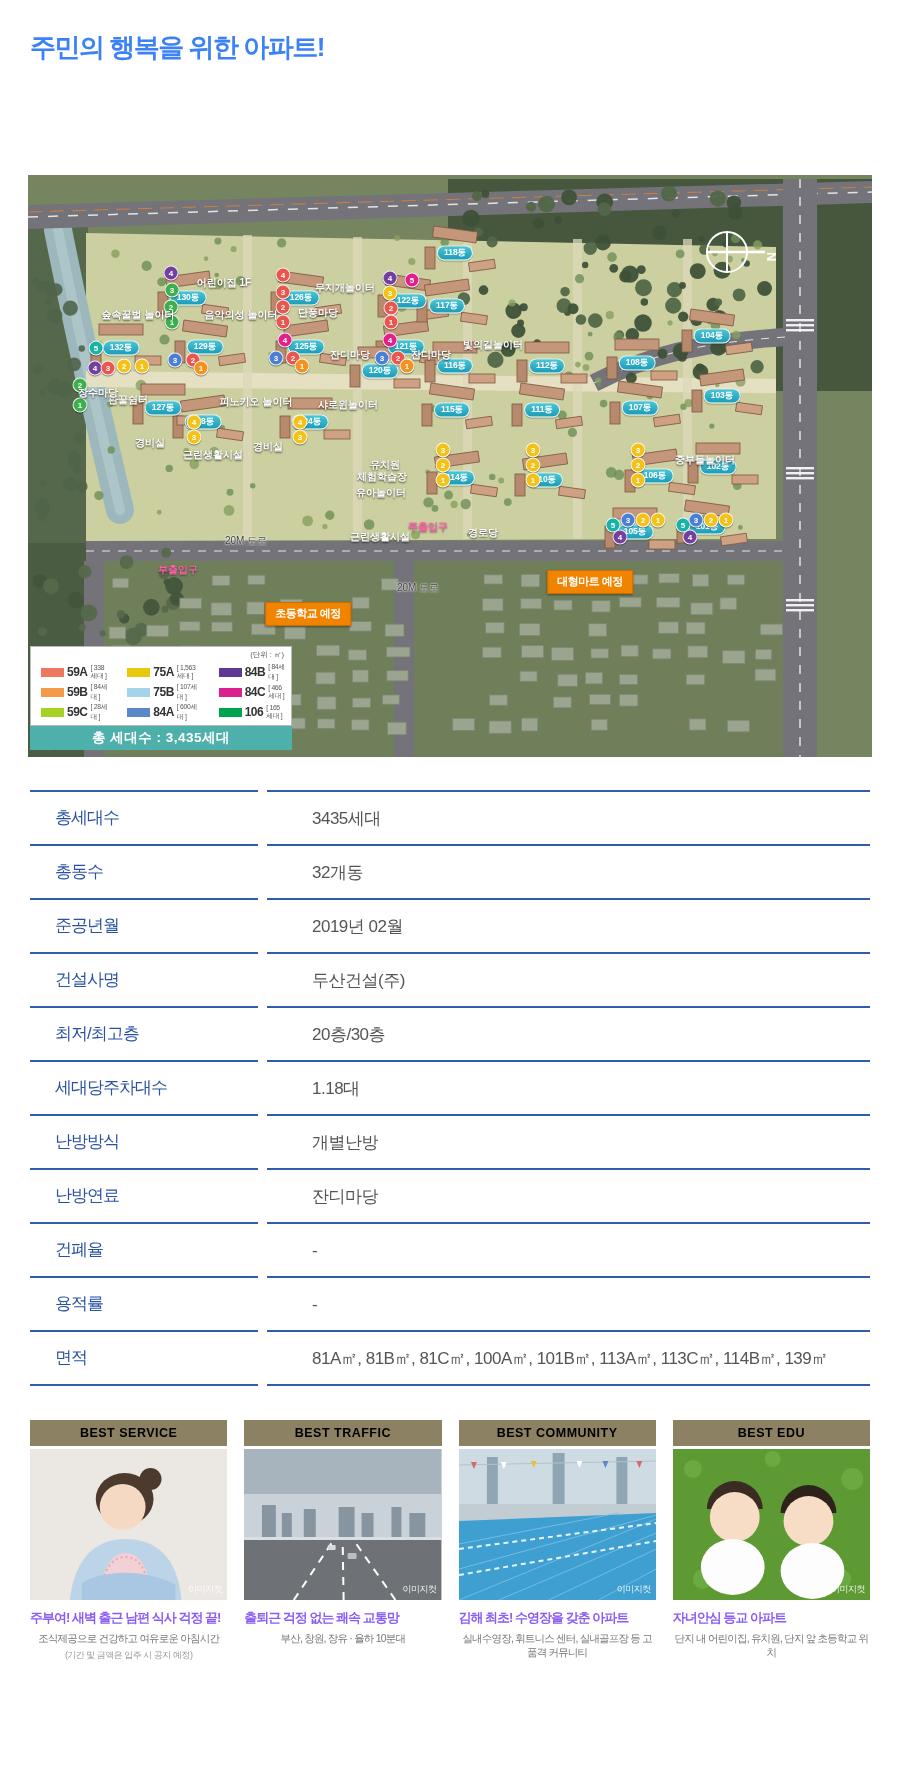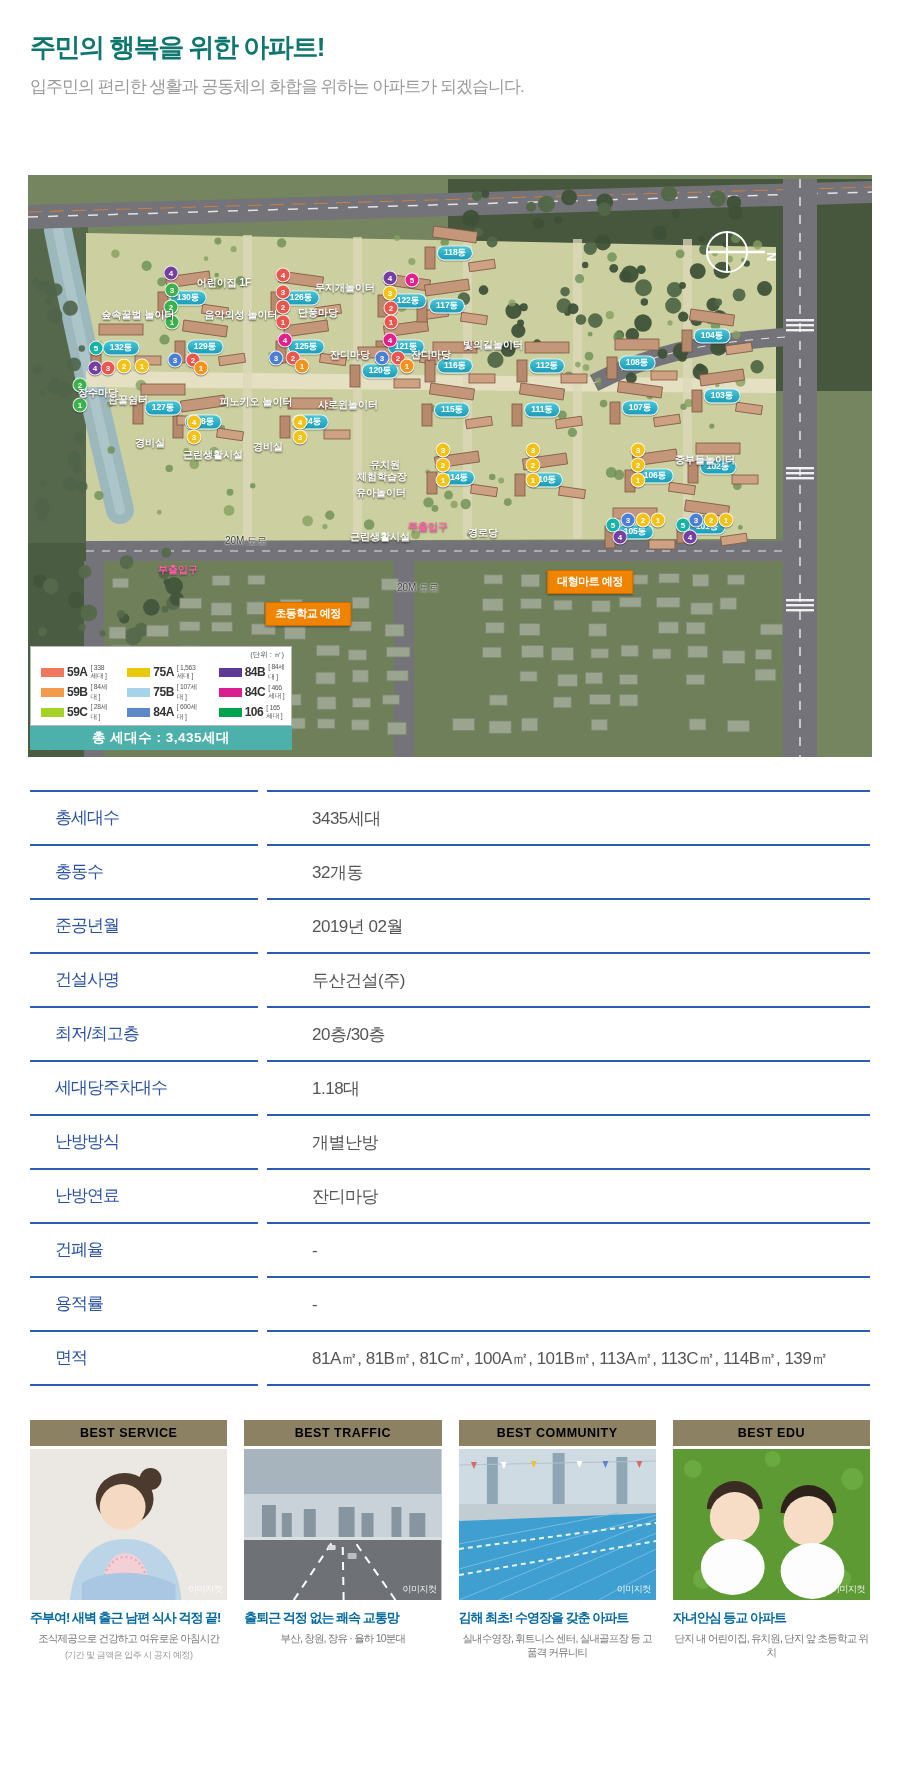--- a/index.html
+++ b/index.html
@@ -1,20 +1,20 @@
 <!DOCTYPE html>
 <html><head>
 <meta charset="utf-8">
 <style>
   html,body{margin:0;padding:0;background:#fff;}
   body{width:900px;height:1784px;position:relative;font-family:"Liberation Sans",sans-serif;overflow:hidden;}
 
   
   .page-header{position:absolute;left:30px;top:30px;width:840px;}
-  .page-title{font-size:26px;font-weight:bold;color:#0f766e;letter-spacing:-1.5px;margin:0;}
+  .page-title{font-size:26px;font-weight:bold;color:#3b82f6;letter-spacing:-1.5px;margin:0;}
   .page-subtitle{margin:10px 0 0 0;font-size:17px;color:#9a9a9a;letter-spacing:-1px;}
 
   
   .map-wrap{position:absolute;left:28px;top:175px;width:844px;height:582px;background:#75855f;overflow:hidden;}
   .map-wrap svg.base{position:absolute;left:0;top:0;width:844px;height:582px;display:block;}
   .overlay{position:absolute;left:0;top:0;width:844px;height:582px;}
   .pill{position:absolute;transform:translate(-50%,-50%);background:linear-gradient(#4cc6d6,#1b9cb8);color:#fff;
         font-size:8.5px;font-weight:bold;padding:1px 6px 2px;border-radius:8px;border:1px solid rgba(255,255,255,.85);
         white-space:nowrap;line-height:1.2;box-shadow:0 1px 1px rgba(0,0,0,.3);}
   .maplabel{position:absolute;transform:translate(-50%,-50%);color:#fff;font-size:10px;font-weight:bold;
@@ -49,30 +49,29 @@
   .trow.end .tlabel,.trow.end .tvalue{padding:0;height:0;}
 
   
   .cards{position:absolute;left:30px;top:1420px;width:840px;display:flex;gap:17px;}
   .card{flex:1;min-width:0;}
   .card-header{height:26px;background:#8d8164;color:#000000;font-weight:bold;font-size:12.5px;letter-spacing:0.5px;
         display:flex;align-items:center;justify-content:center;}
   .card-img{position:relative;height:151px;margin-top:3px;overflow:hidden;background:#ddd;}
   .card-img svg{display:block;width:100%;height:100%;}
   .watermark{position:absolute;right:5px;bottom:4px;color:rgba(255,255,255,.9);font-size:9px;letter-spacing:-0.5px;}
-  .card-title{margin-top:9px;font-size:13px;font-weight:bold;color:#0369a1;letter-spacing:-1px;white-space:nowrap;}
+  .card-title{margin-top:9px;font-size:13px;font-weight:bold;color:#8b5cf6;letter-spacing:-1px;white-space:nowrap;}
   .card-desc{margin-top:5px;font-size:10.5px;color:#777;text-align:center;letter-spacing:-0.8px;}
   .card-note{margin-top:3px;font-size:9px;color:#999;text-align:center;letter-spacing:-0.5px;}
 </style>
 </head>
 <body>
 
 <div class="page-header">
   <h1 class="page-title">주민의 행복을 위한 아파트!</h1>
-  <p class="page-subtitle">입주민의 편리한 생활과 공동체의 화합을 위하는 아파트가 되겠습니다.</p>
 </div>
 
 <div class="map-wrap">
   <svg class="base" viewBox="0 0 844 582" preserveAspectRatio="none">
     <rect width="844" height="582" fill="#75855f"></rect>
     <rect x="0" y="40" width="60" height="330" fill="#55684c"></rect>
     <rect x="420" y="4" width="424" height="212" fill="#46573e"></rect>
     <rect x="0" y="368" width="166" height="214" fill="#4a5c42"></rect>
     <rect x="60" y="386" width="700" height="196" fill="#6f7f5a"></rect>
     <path d="M58,58 L748,72 L748,364 L58,366 Z" fill="#ccd0a0"></path>

